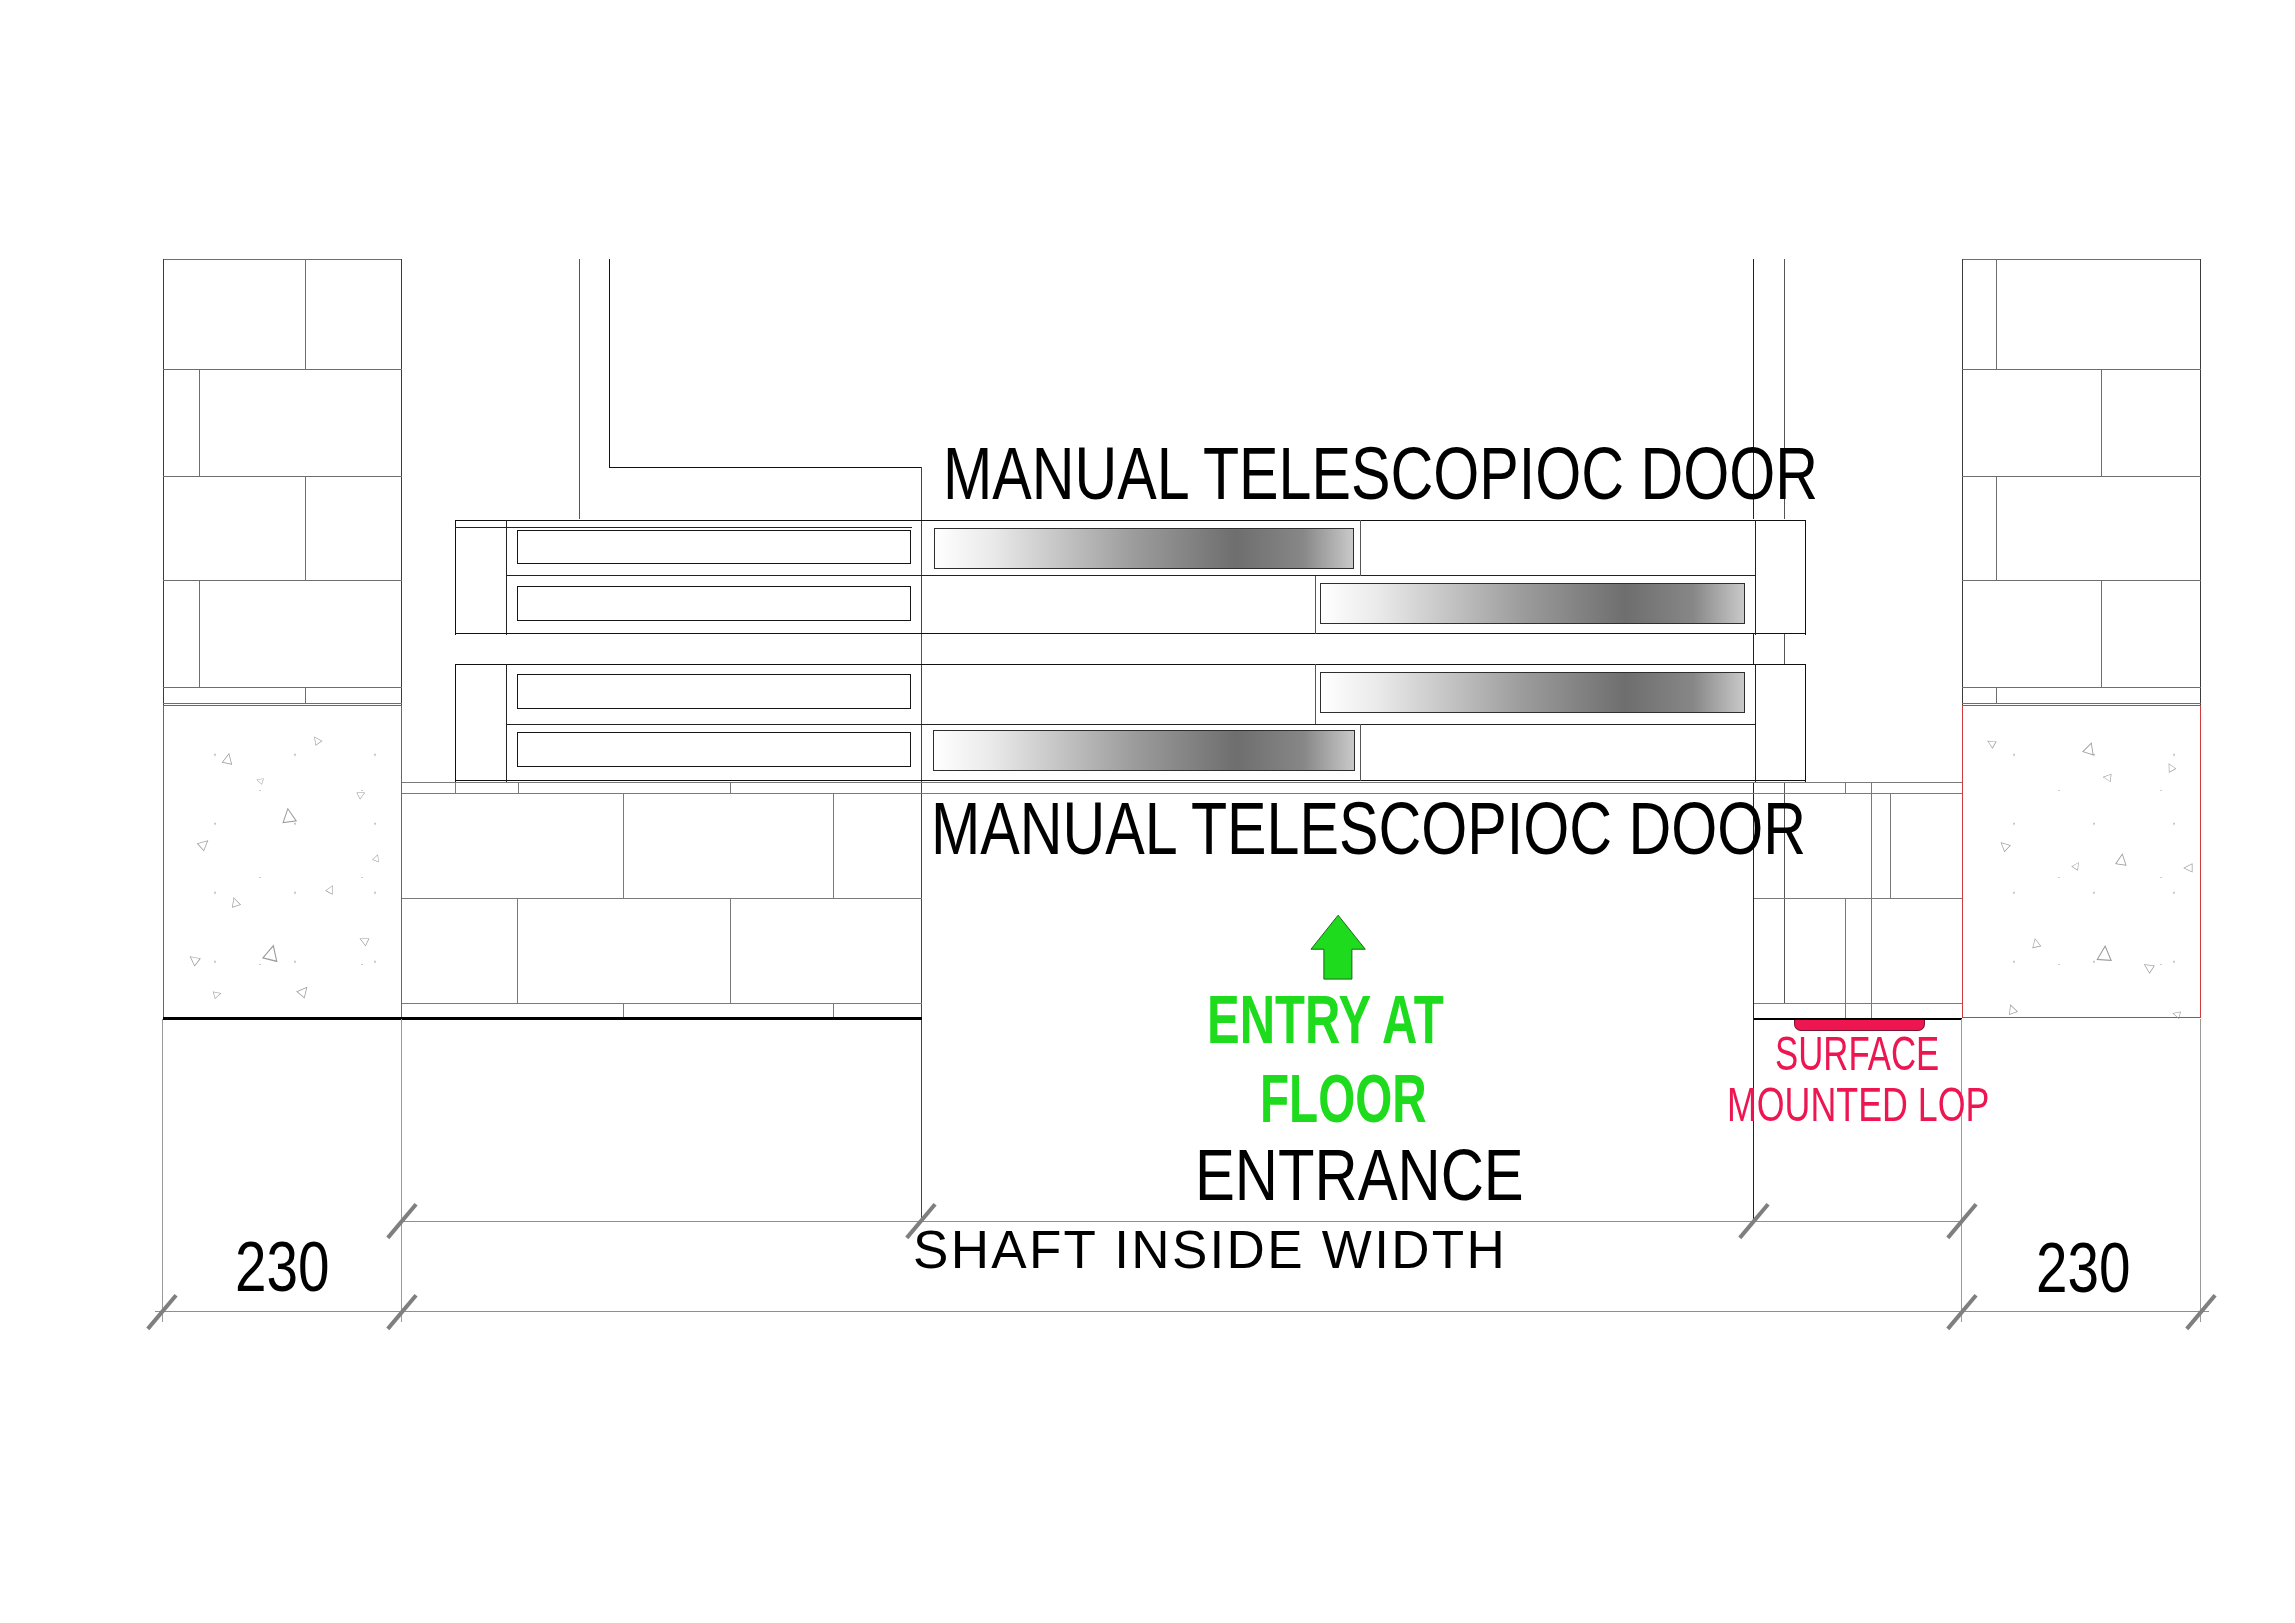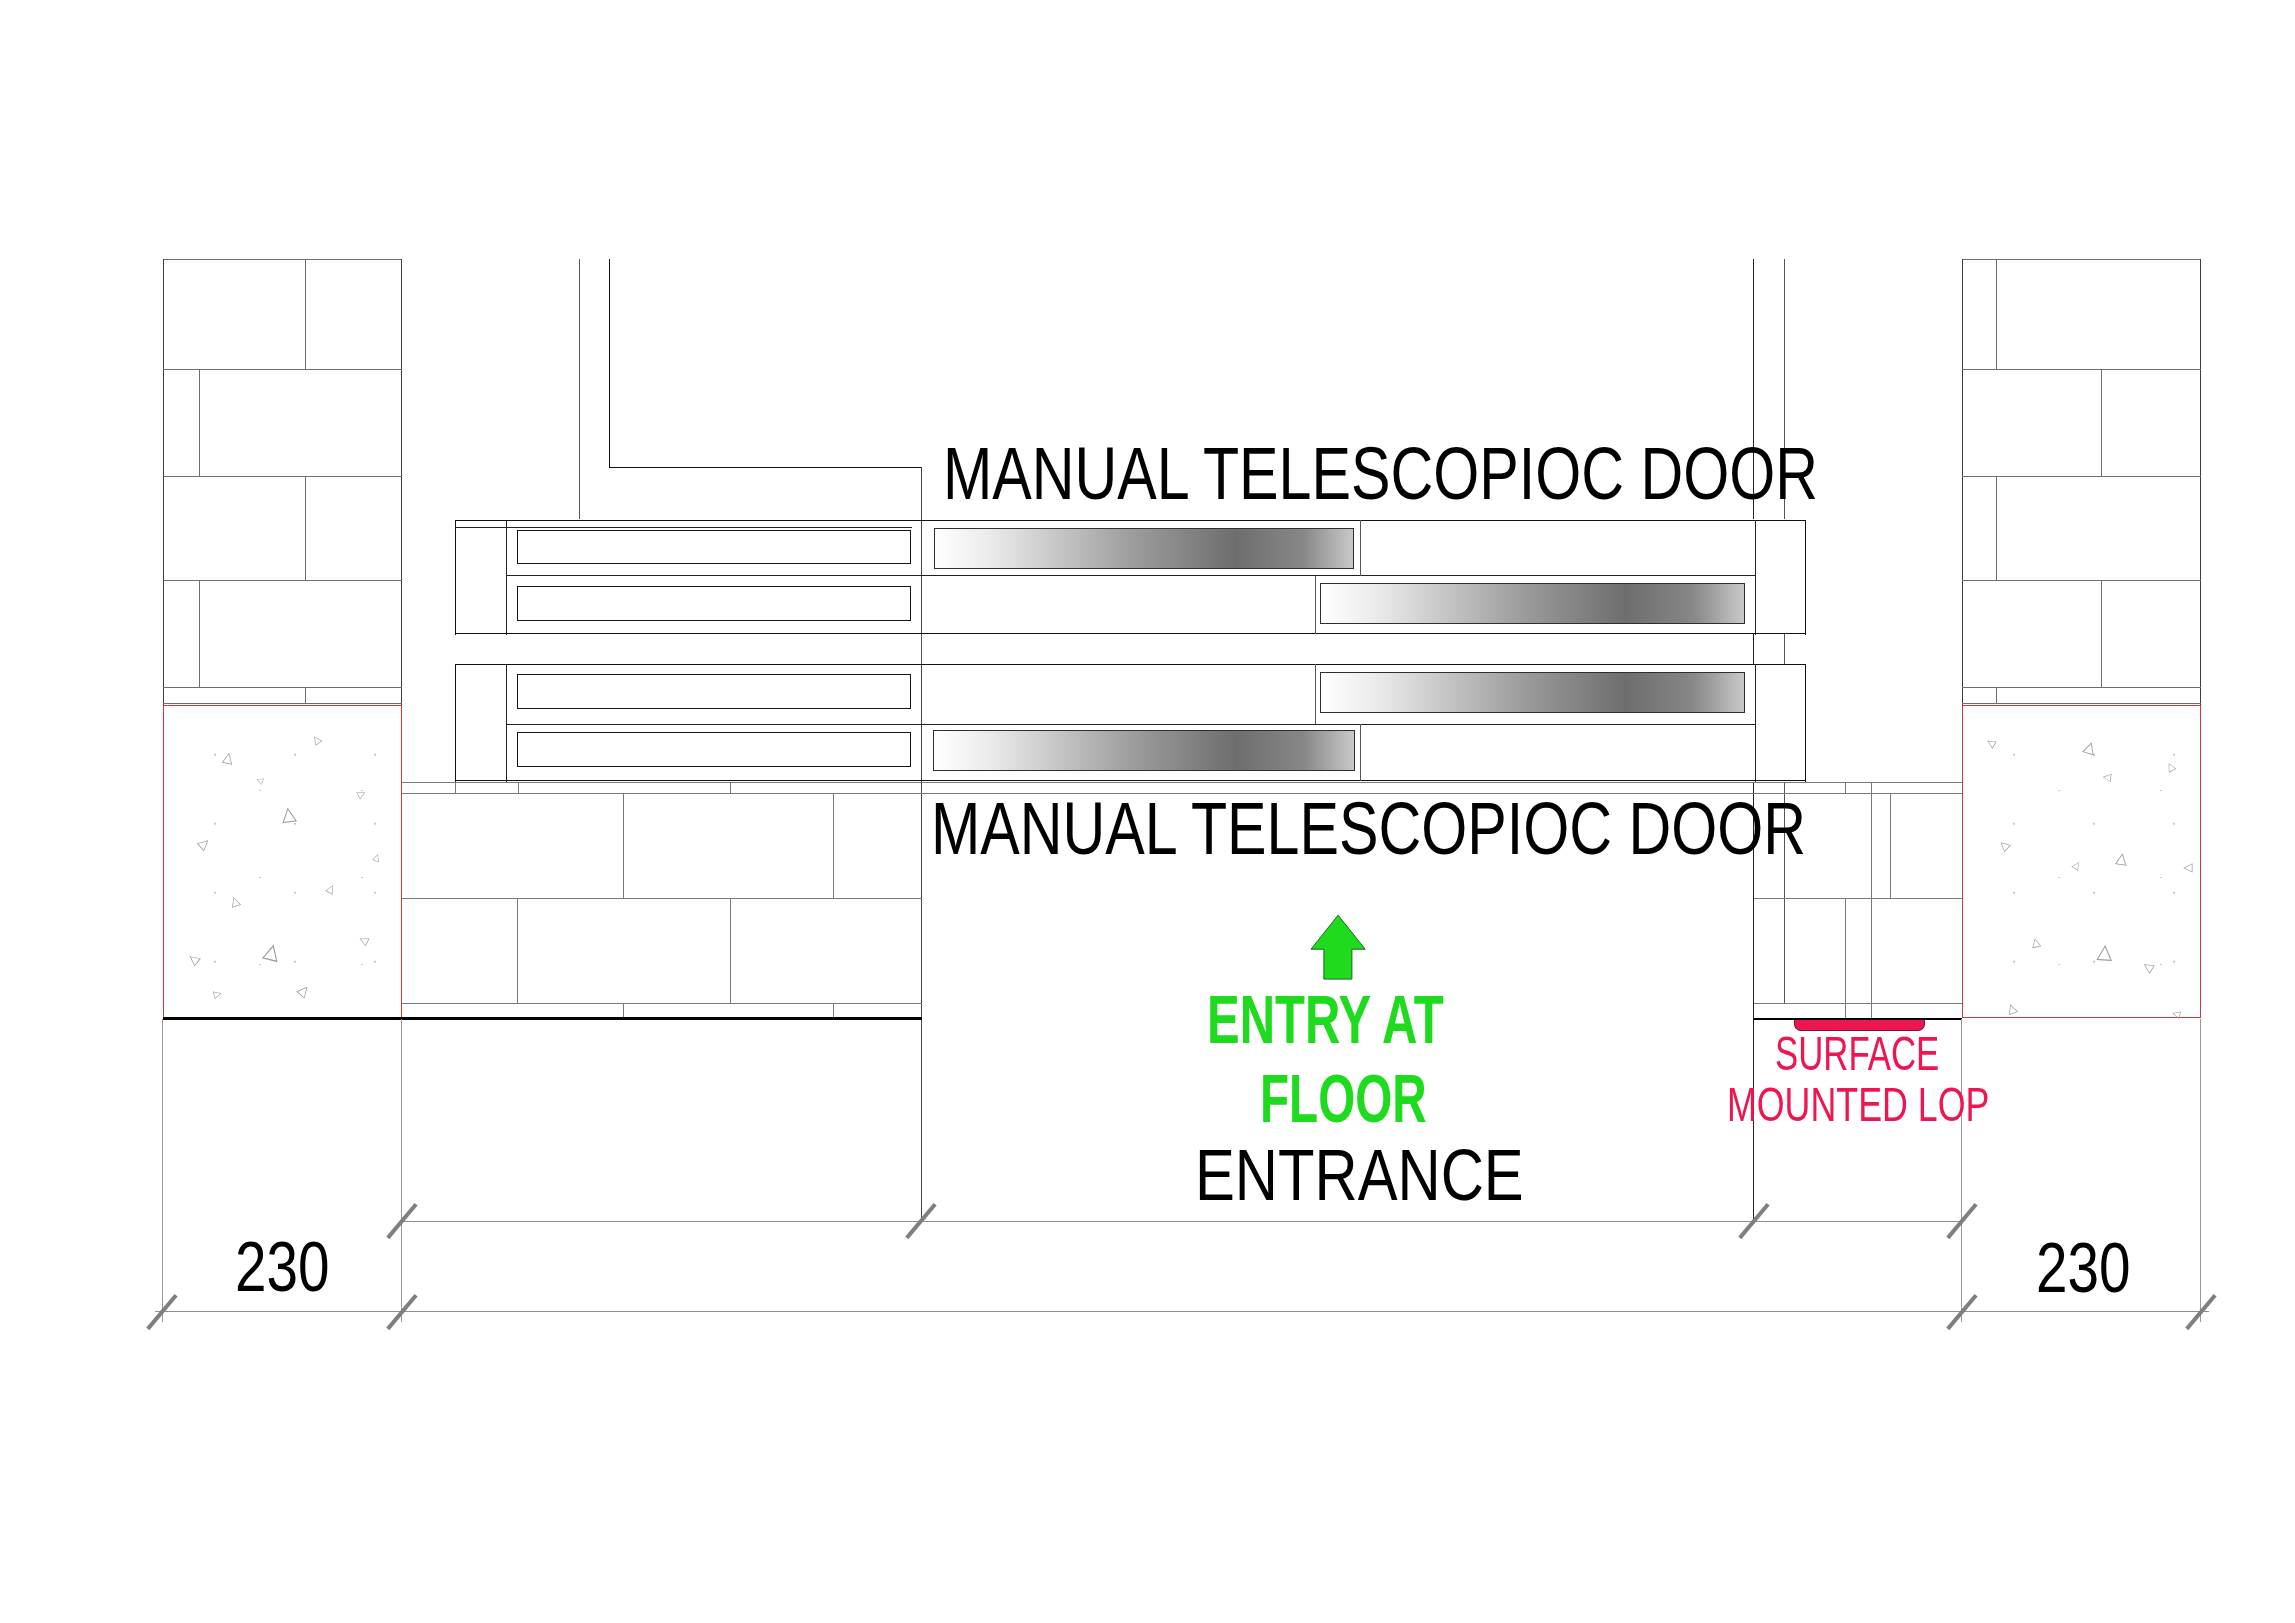--- a/index.html
+++ b/index.html
@@ -212,19 +212,20 @@
   <div class="txt green" style="left:1207px;top:985px;font-size:69px;transform:scaleX(0.71)">ENTRY AT</div>
 
   <div class="txt green" style="left:1260px;top:1064px;font-size:69px;transform:scaleX(0.69)">FLOOR</div>
 
   <div class="txt" style="left:1195px;top:1139px;font-size:72px;transform:scaleX(0.83)">ENTRANCE</div>
 
   <div class="txt red" style="left:1775px;top:1029px;font-size:49px;transform:scaleX(0.71)">SURFACE</div>
 
   <div class="txt red" style="left:1727px;top:1080px;font-size:49px;transform:scaleX(0.73)">MOUNTED LOP</div>
 
+  <div class="txt" style="left:913px;top:1223px;font-size:53px;letter-spacing:2.3px">SHAFT INSIDE WIDTH</div>
 
   <div class="txt" style="left:235px;top:1232px;font-size:70px;transform:scaleX(0.81)">230</div>
 
   <div class="txt" style="left:2036px;top:1233px;font-size:70px;transform:scaleX(0.81)">230</div>
 
 </div>
 
 
 </body></html>

